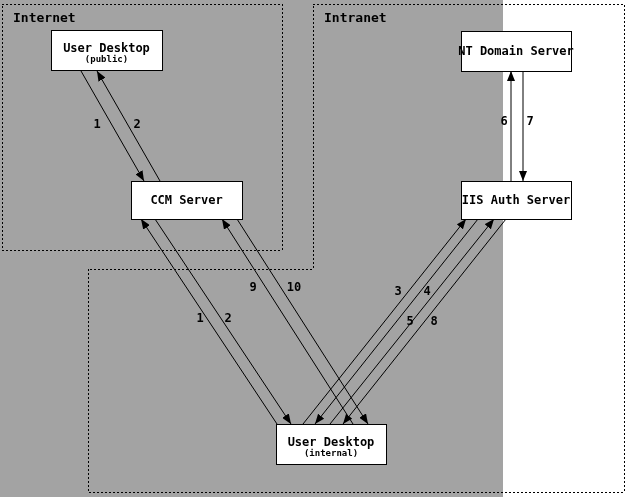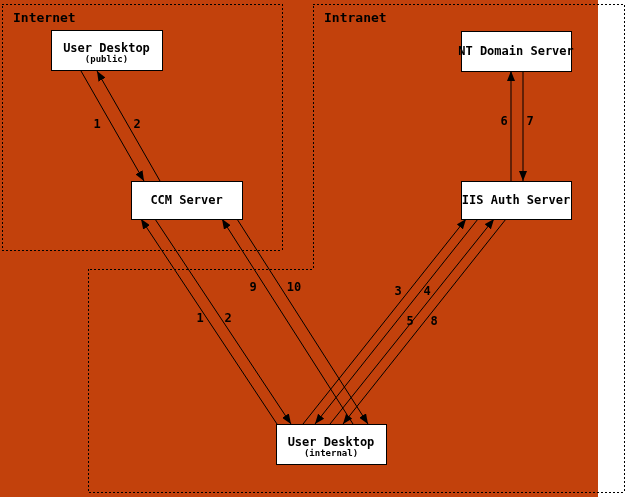--- a/index.html
+++ b/index.html
@@ -1,20 +1,20 @@
 <!DOCTYPE html>
 <html><head>
 <meta charset="utf-8">
 <style>
   html, body { margin: 0; padding: 0; background: #ffffff; }
   #stage {
     position: relative;
-    width: 598px;
+    width: 503px;
     height: 497px;
-    background: #c2410c;
+    background: #a3a3a3;
     font-family: "DejaVu Sans Mono", "Liberation Mono", monospace;
   }
   svg { display: block; }
   .zone        { fill: none; stroke: #000000; stroke-width: 1; stroke-dasharray: 2,2; shape-rendering: crispEdges; }
   .node        { fill: #ffffff; stroke: #000000; stroke-width: 1; shape-rendering: crispEdges; }
   .edge        { stroke: #000000; stroke-width: 1; }
   .zone-label  { font: bold 13px "DejaVu Sans Mono", monospace; fill: #000000; }
   .node-label  { font: bold 12px "DejaVu Sans Mono", monospace; fill: #000000; }
   .node-sublabel { font: bold 9px "DejaVu Sans Mono", monospace; fill: #000000; }
   .edge-label  { font: bold 12px "DejaVu Sans Mono", monospace; fill: #000000; }

